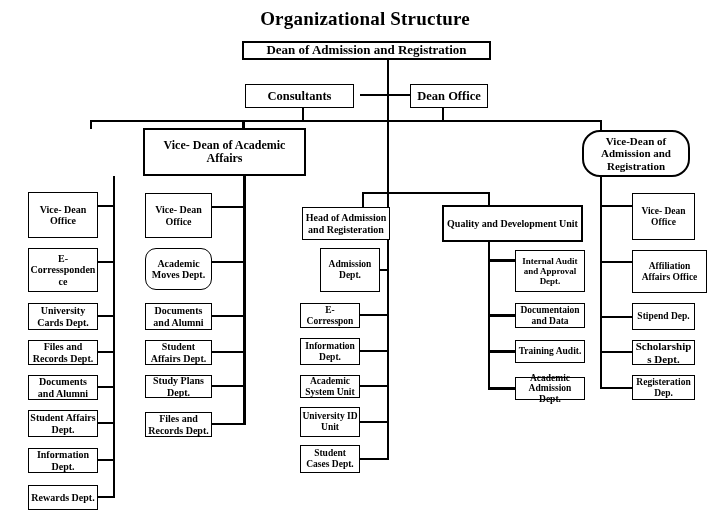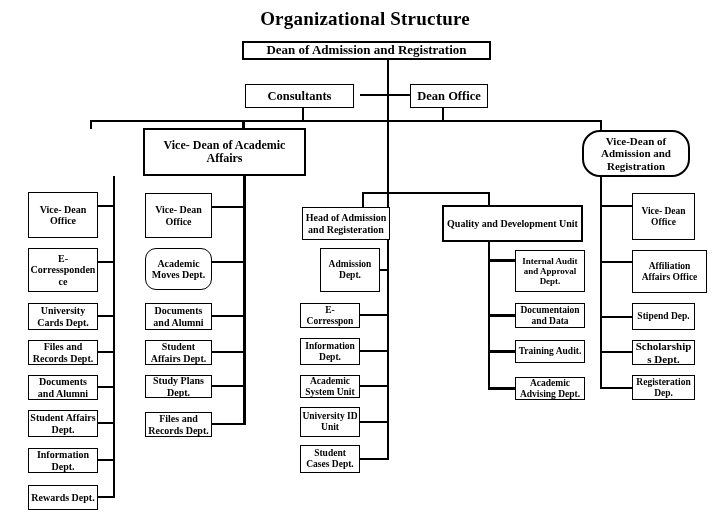--- a/index.html
+++ b/index.html
@@ -154,21 +154,21 @@
     <div class="node" style="left: 515px; top: 250px; width: 70px; height: 42px; font-size: 9px;">
       <span>Internal Audit and Approval Dept.</span>
     </div>
     <div class="node" style="left: 515px; top: 303px; width: 70px; height: 25px; font-size: 9.5px;">
       <span>Documentaion and Data</span>
     </div>
     <div class="node" style="left: 515px; top: 340px; width: 70px; height: 23px; font-size: 9.5px;">
       <span>Training Audit.</span>
     </div>
     <div class="node" style="left: 515px; top: 377px; width: 70px; height: 23px; font-size: 9.5px;">
-      <span>Academic Advising Dept.</span>
+      <span>Academic Admission Dept.</span>
     </div>
     <div class="node" style="left: 632px; top: 193px; width: 63px; height: 47px; font-size: 9.5px;">
       <span>Vice- Dean Office</span>
     </div>
     <div class="node" style="left: 632px; top: 250px; width: 75px; height: 43px; font-size: 9.5px;">
       <span>Affiliation Affairs Office</span>
     </div>
     <div class="node" style="left: 632px; top: 303px; width: 63px; height: 27px; font-size: 9.5px;">
       <span>Stipend Dep.</span>
     </div>

